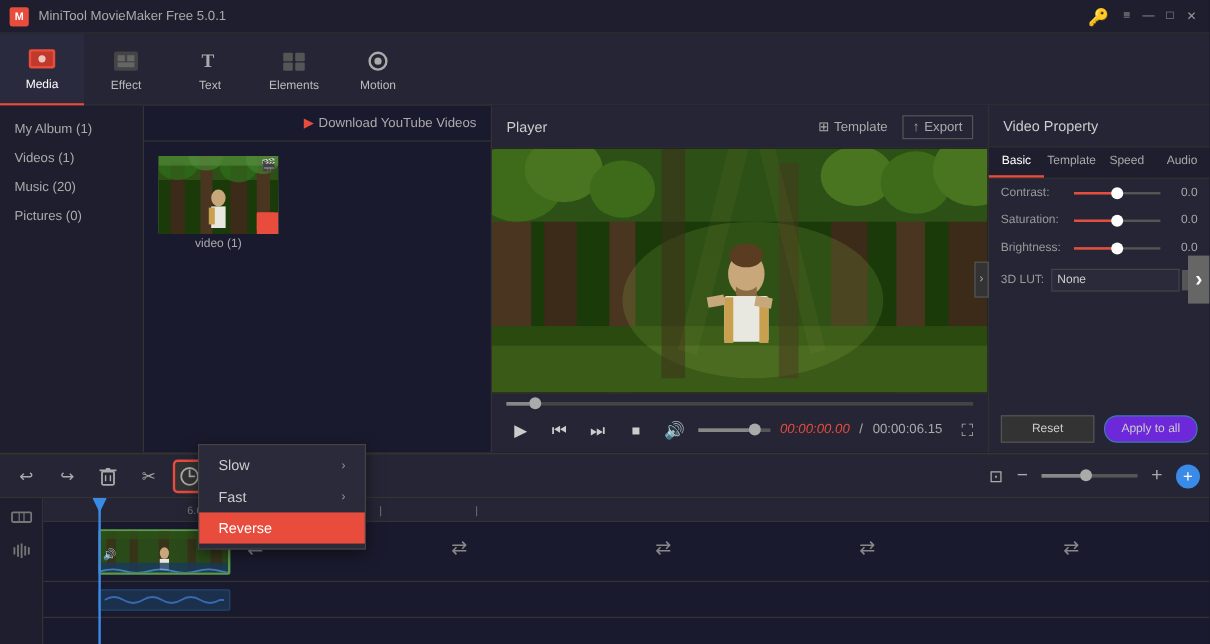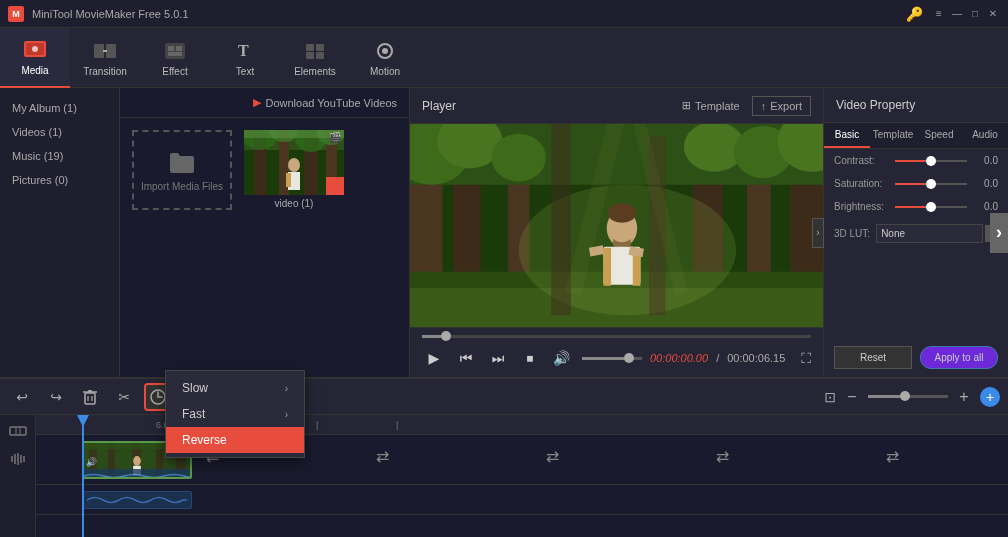--- a/index.html
+++ b/index.html
@@ -584,30 +584,20 @@
           <rect x="1" y="1" width="22" height="16" rx="2" fill="#e74c3c"></rect>
           <rect x="3" y="3" width="18" height="12" rx="1" fill="#c0392b"></rect>
           <circle cx="12" cy="9" r="3" fill="white" opacity="0.7"></circle>
         </svg>
     </div>
     <span>Media</span>
   </div>
   <div class="toolbar-item">
     <div class="toolbar-icon-svg">
       <svg width="24" height="20" viewBox="0 0 24 20">
-          <rect x="1" y="3" width="10" height="14" rx="1" fill="#555"></rect>
-          <rect x="13" y="3" width="10" height="14" rx="1" fill="#555"></rect>
-          <path d="M10 10 L14 10" stroke="#aaa" stroke-width="2" marker-end="url(#a)"></path>
-        </svg>
-    </div>
-    <span>Transition</span>
-  </div>
-  <div class="toolbar-item">
-    <div class="toolbar-icon-svg">
-      <svg width="24" height="20" viewBox="0 0 24 20">
           <rect x="2" y="2" width="20" height="16" rx="2" fill="#444"></rect>
           <rect x="5" y="5" width="6" height="5" fill="#666"></rect>
           <rect x="13" y="5" width="6" height="5" fill="#666"></rect>
           <rect x="5" y="11" width="14" height="4" fill="#666"></rect>
         </svg>
     </div>
     <span>Effect</span>
   </div>
   <div class="toolbar-item">
     <div class="toolbar-icon-svg">
@@ -645,43 +635,37 @@
     <div id="panel-content">
 
       <div id="sidebar">
         <div class="sidebar-item">
           <span>My Album (1)</span>
         </div>
         <div class="sidebar-item">
           <span>Videos (1)</span>
         </div>
         <div class="sidebar-item">
-          <span>Music (19)</span>
+          <span>Music (20)</span>
         </div>
         <div class="sidebar-item">
           <span>Pictures (0)</span>
         </div>
       </div>
 
       <div id="media-area">
         <div id="media-header">
           <span style="font-size:11px;color:#999;"></span>
           <button id="download-btn">
             <span style="color:#e74c3c;">▶</span>
             <span>Download YouTube Videos</span>
           </button>
         </div>
         <div id="media-grid">
 
-          <div class="media-import">
-            <svg width="28" height="28" viewBox="0 0 28 28">
-              <path d="M2 6 Q2 4 4 4 L10 4 L12 7 L24 7 Q26 7 26 9 L26 22 Q26 24 24 24 L4 24 Q2 24 2 22 Z" fill="#666"></path>
-            </svg>
-            <span>Import Media Files</span>
-          </div>
 
           <div class="media-thumb">
             <div class="media-thumb-img">
               <svg width="100" height="65" viewBox="0 0 100 65">
                 <rect width="100" height="65" fill="#2d5016"></rect>
                 <rect x="0" y="20" width="100" height="45" fill="#1a3a0a"></rect>
 
                 <rect x="10" y="5" width="12" height="60" fill="#3d2b1a"></rect>
                 <rect x="35" y="0" width="10" height="65" fill="#4a3520"></rect>
                 <rect x="60" y="8" width="14" height="57" fill="#3d2b1a"></rect>

